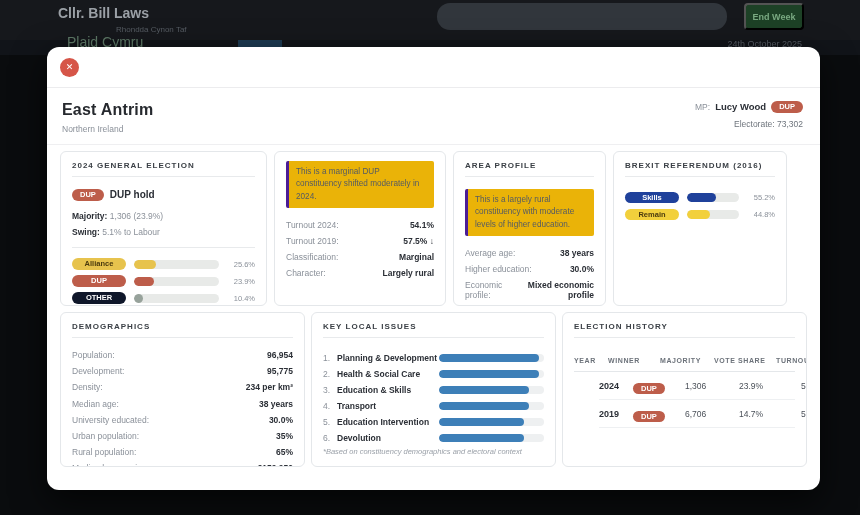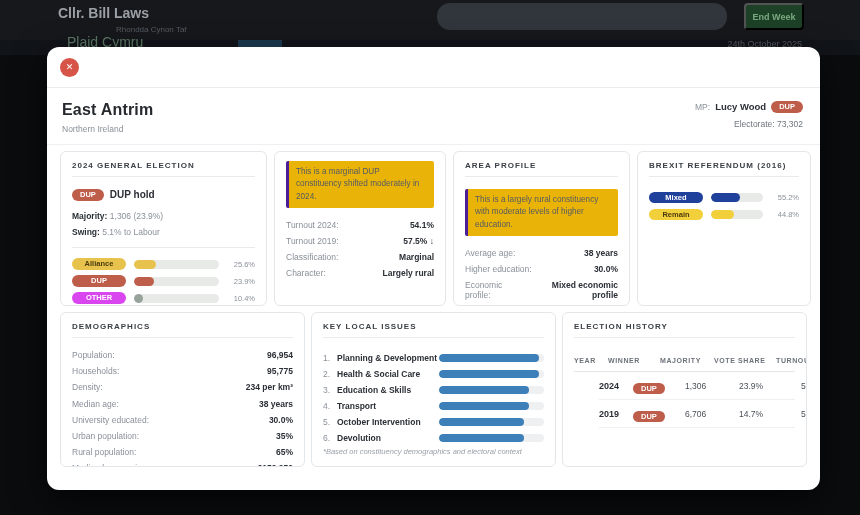--- a/index.html
+++ b/index.html
@@ -34,21 +34,21 @@
   .hd-mp-name { font-size:9.5px; font-weight:bold; color:#2b2f36; }
   .hd-elect { font-size:8.5px; color:#6e747c; margin-top:6px; }
   .pill { display:inline-block; padding:2px 8px; border-radius:9px; font-size:7.5px; font-weight:bold; line-height:1; }
 
   .content { padding:6px 13px 12px 13px; }
   .row1 { display:flex; gap:7px; }
   .row2 { display:flex; gap:6px; margin-top:6px; }
   .panel { background:#fff; border:1px solid #e4e7ea; border-radius:6px; padding:9px 11px; height:155px; overflow:hidden; }
   .p-ge { width:207px; flex:none; }
   .p-char { width:172px; flex:none; }
-  .p-area { width:177px; flex:none; }
+  .p-area { width:153px; flex:none; }
   .p-brexit { width:174px; flex:none; }
   .row2 .panel { flex:1; }
   .p-title { font-size:8px; font-weight:bold; letter-spacing:1px; color:#3b4046; padding-bottom:6px;
              border-bottom:1px solid #e8eaec; margin-bottom:12px; }
 
   
   .ge-hold { display:flex; align-items:center; gap:6px; margin:3px 0 7px 0; }
   .ge-hold-text { font-size:10px; font-weight:bold; color:#2b2f36; }
   .ge-stat { font-size:8.5px; line-height:16px; }
   .ge-stat .lbl { font-weight:bold; color:#2b2f36; }
@@ -147,21 +147,21 @@
           <span class="res-pct">25.6%</span>
         </div>
         <div class="res-row">
           <span class="pill res-badge" style="background-color: rgb(189, 93, 74); color: rgb(255, 255, 255);">DUP</span>
           <div class="bar-track">
             <div class="bar-fill" style="width: 23.9%; background-color: rgb(189, 93, 74);"></div>
           </div>
           <span class="res-pct">23.9%</span>
         </div>
         <div class="res-row">
-          <span class="pill res-badge" style="background-color: #d946ef; color: rgb(255, 255, 255);">OTHER</span>
+          <span class="pill res-badge" style="background-color: #0f172a; color: rgb(255, 255, 255);">OTHER</span>
           <div class="bar-track">
             <div class="bar-fill" style="width: 10.4%; background-color: rgb(151, 162, 155);"></div>
           </div>
           <span class="res-pct">10.4%</span>
         </div>
         <div class="res-row">
           <span class="pill res-badge" style="background-color: rgb(47, 82, 68); color: rgb(255, 255, 255);">Sinn Féin</span>
 
         </div>
       </div>
@@ -199,21 +199,21 @@
           </div>
         <div class="kv">
             <span class="k">Economic profile:</span>
             <span class="v">Mixed economic profile</span>
           </div>
       </div>
 
       <div class="panel p-brexit">
         <div class="p-title">BREXIT REFERENDUM (2016)</div>
         <div class="res-row">
-          <span class="pill res-badge" style="background-color: rgb(31, 65, 155); color: rgb(255, 255, 255);">Mixed</span>
+          <span class="pill res-badge" style="background-color: rgb(31, 65, 155); color: rgb(255, 255, 255);">Skills</span>
           <div class="bar-track">
             <div class="bar-fill" style="width: 55.2%; background-color: rgb(31, 65, 155);"></div>
           </div>
           <span class="res-pct">55.2%</span>
         </div>
         <div class="res-row">
           <span class="pill res-badge" style="background-color: rgb(242, 208, 60); color: rgb(74, 58, 14);">Remain</span>
           <div class="bar-track">
             <div class="bar-fill" style="width: 44.8%; background-color: rgb(242, 208, 60);"></div>
           </div>
@@ -224,21 +224,21 @@
 
     <div class="row2">
 
       <div class="panel demo">
         <div class="p-title">DEMOGRAPHICS</div>
         <div class="kv">
             <span class="k">Population:</span>
             <span class="v">96,954</span>
           </div>
         <div class="kv">
-            <span class="k">Households:</span>
+            <span class="k">Development:</span>
             <span class="v">95,775</span>
           </div>
         <div class="kv">
             <span class="k">Density:</span>
             <span class="v">234 per km²</span>
           </div>
         <div class="kv">
             <span class="k">Median age:</span>
             <span class="v">38 years</span>
           </div>
@@ -286,21 +286,21 @@
         </div>
         <div class="issue-row">
           <span class="issue-num">4.</span>
           <span class="issue-label">Transport</span>
           <div class="issue-track">
               <div class="issue-fill" style="width: 86%; background-color: rgb(61, 127, 184);"></div>
             </div>
         </div>
         <div class="issue-row">
           <span class="issue-num">5.</span>
-          <span class="issue-label">October Intervention</span>
+          <span class="issue-label">Education Intervention</span>
           <div class="issue-track">
               <div class="issue-fill" style="width: 81%; background-color: rgb(61, 127, 184);"></div>
             </div>
         </div>
         <div class="issue-row">
           <span class="issue-num">6.</span>
           <span class="issue-label">Devolution</span>
           <div class="issue-track">
               <div class="issue-fill" style="width: 81%; background-color: rgb(61, 127, 184);"></div>
             </div>

